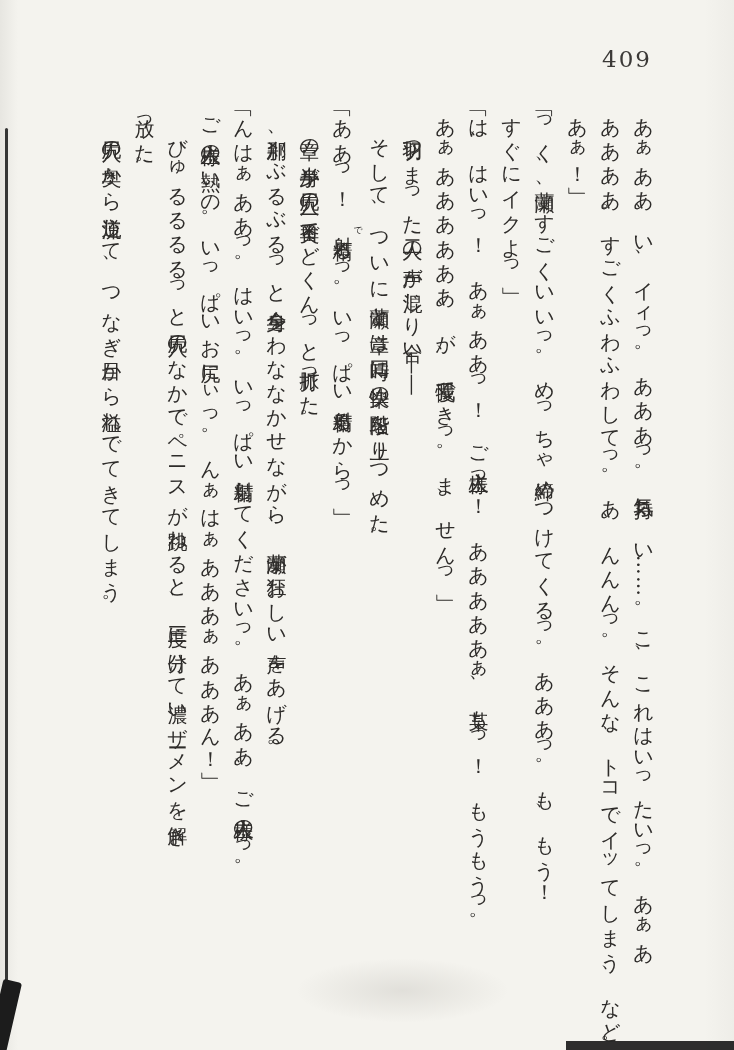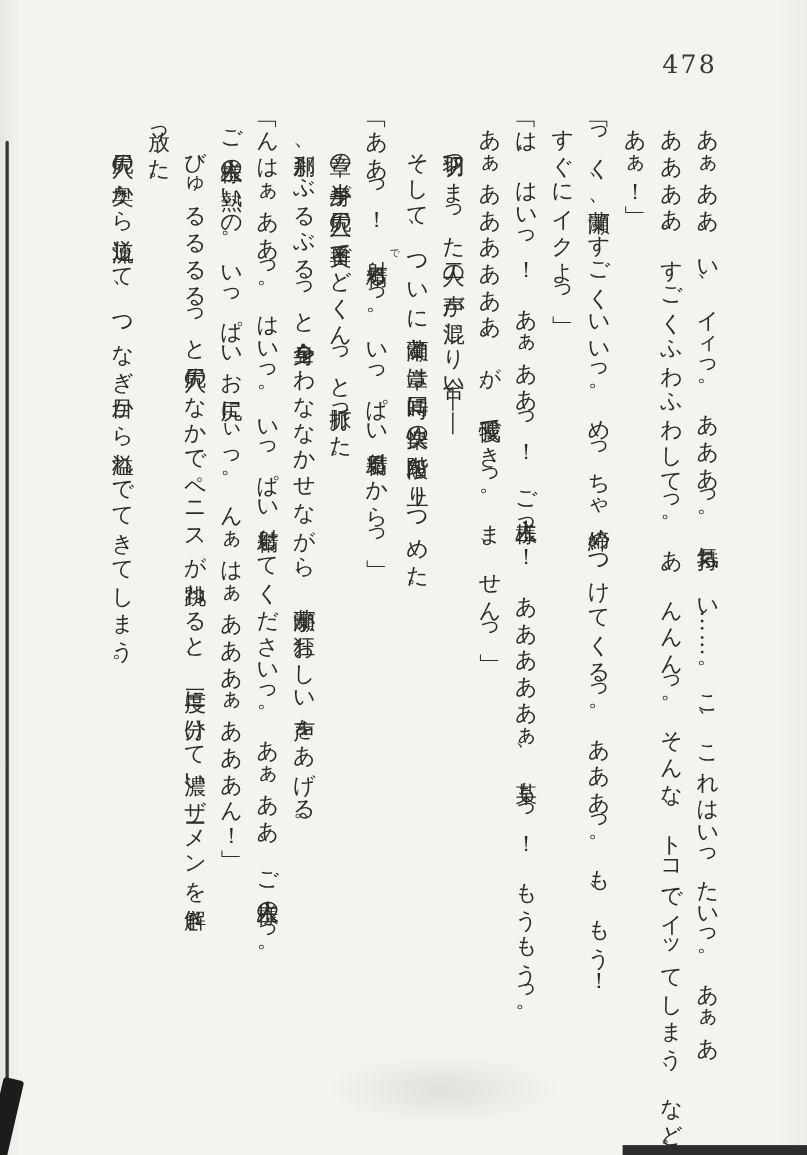--- a/index.html
+++ b/index.html
@@ -70,21 +70,21 @@
   .smudge{
     left:295px;top:958px;
     width:215px;height:65px;
     background:radial-gradient(ellipse at center,rgba(95,90,82,.13),rgba(95,90,82,0) 70%);
   }
 </style>
 </head>
 <body>
 
 <div class="page">
-  <div class="page-number">478</div>
+  <div class="page-number">409</div>
   <div class="text-block">
       <p>あぁああ、い、イィっ。あああっ。気持ち、い……。こ、これはいったいっ。あぁあ</p>
       <p>ああああ。すごくふわふわしてっ。あ、んんんっ。そんな、トコでイッてしまう、など。</p>
       <p>あぁ！」</p>
       <p>「っく、蘭瀬、すごくいいっ。めっちゃ締めつけてくるっ。あああっ。も、もう！</p>
       <p>すぐにイクよっ」</p>
       <p>「は、はいっ！　あぁああっ！　ご主人様っ！　あああああぁ、某もっ！　もうもうっ。</p>
       <p>あぁああああああ、が、我慢できっ。ま、せんっ」</p>
       <p class="indent">切羽つまった二人の声が混じり合い――</p>
       <p class="indent">そして、ついに蘭瀬と章は同時に快楽の階段を上りつめた。</p>

